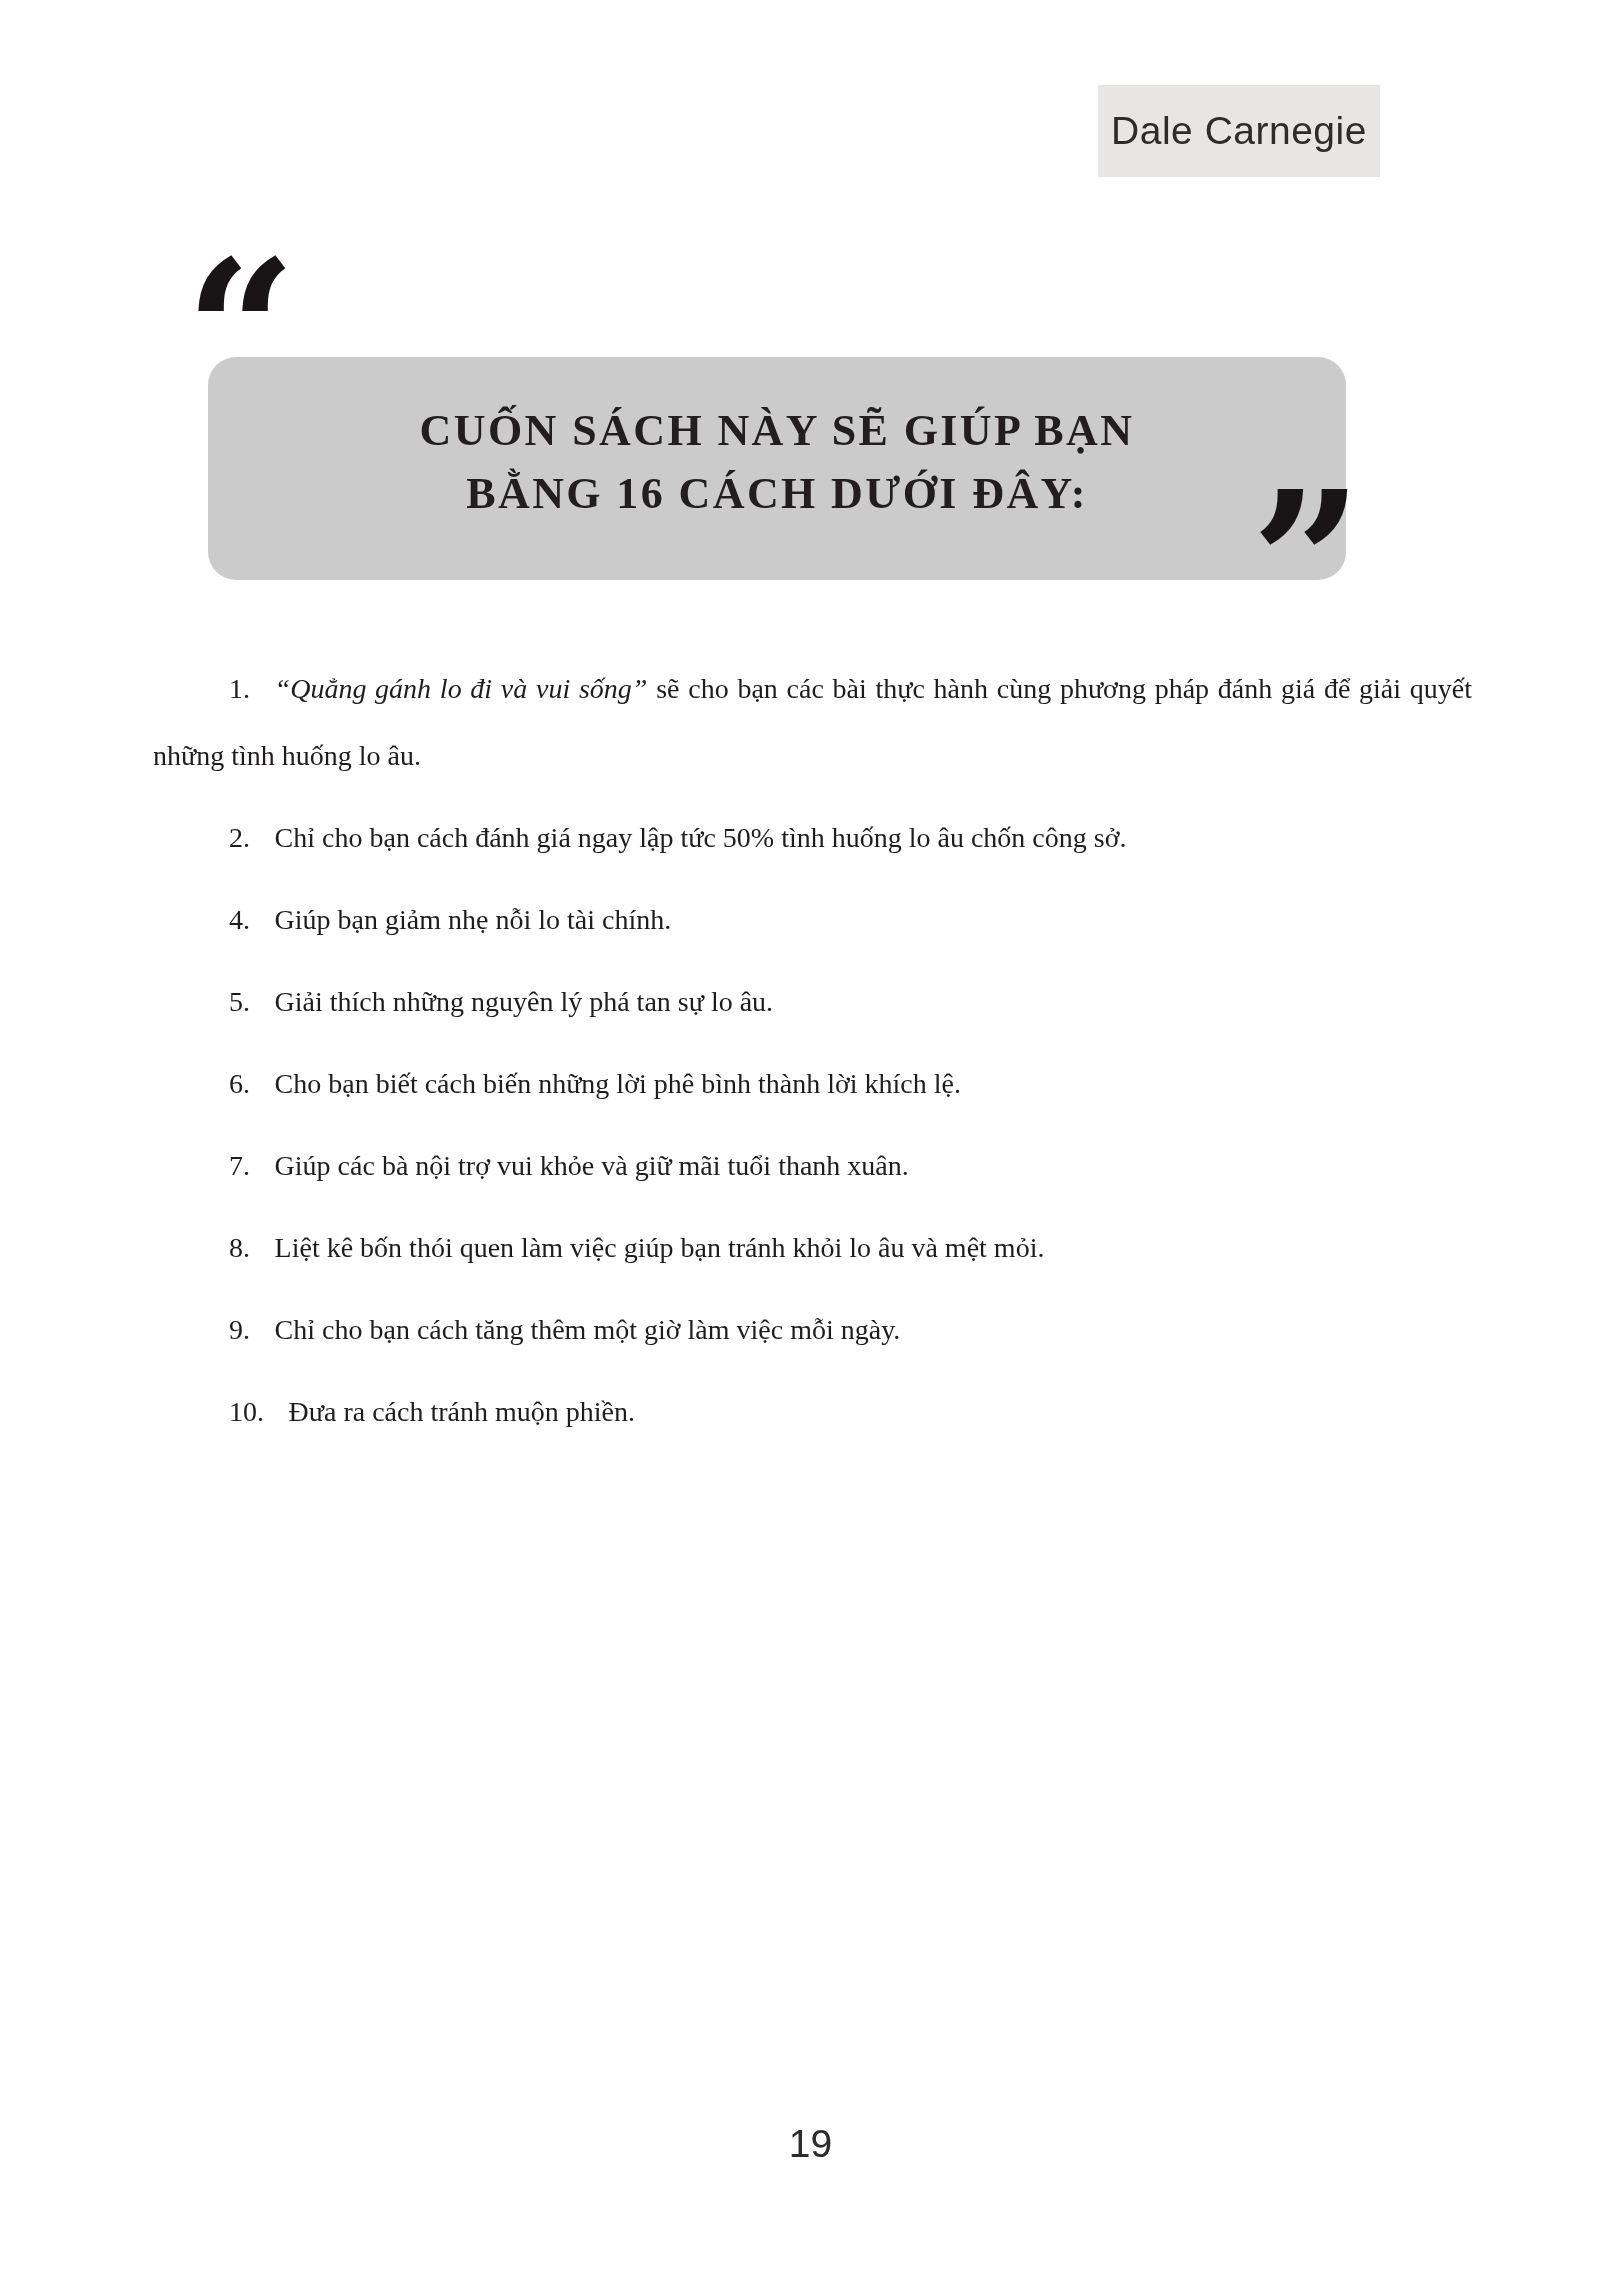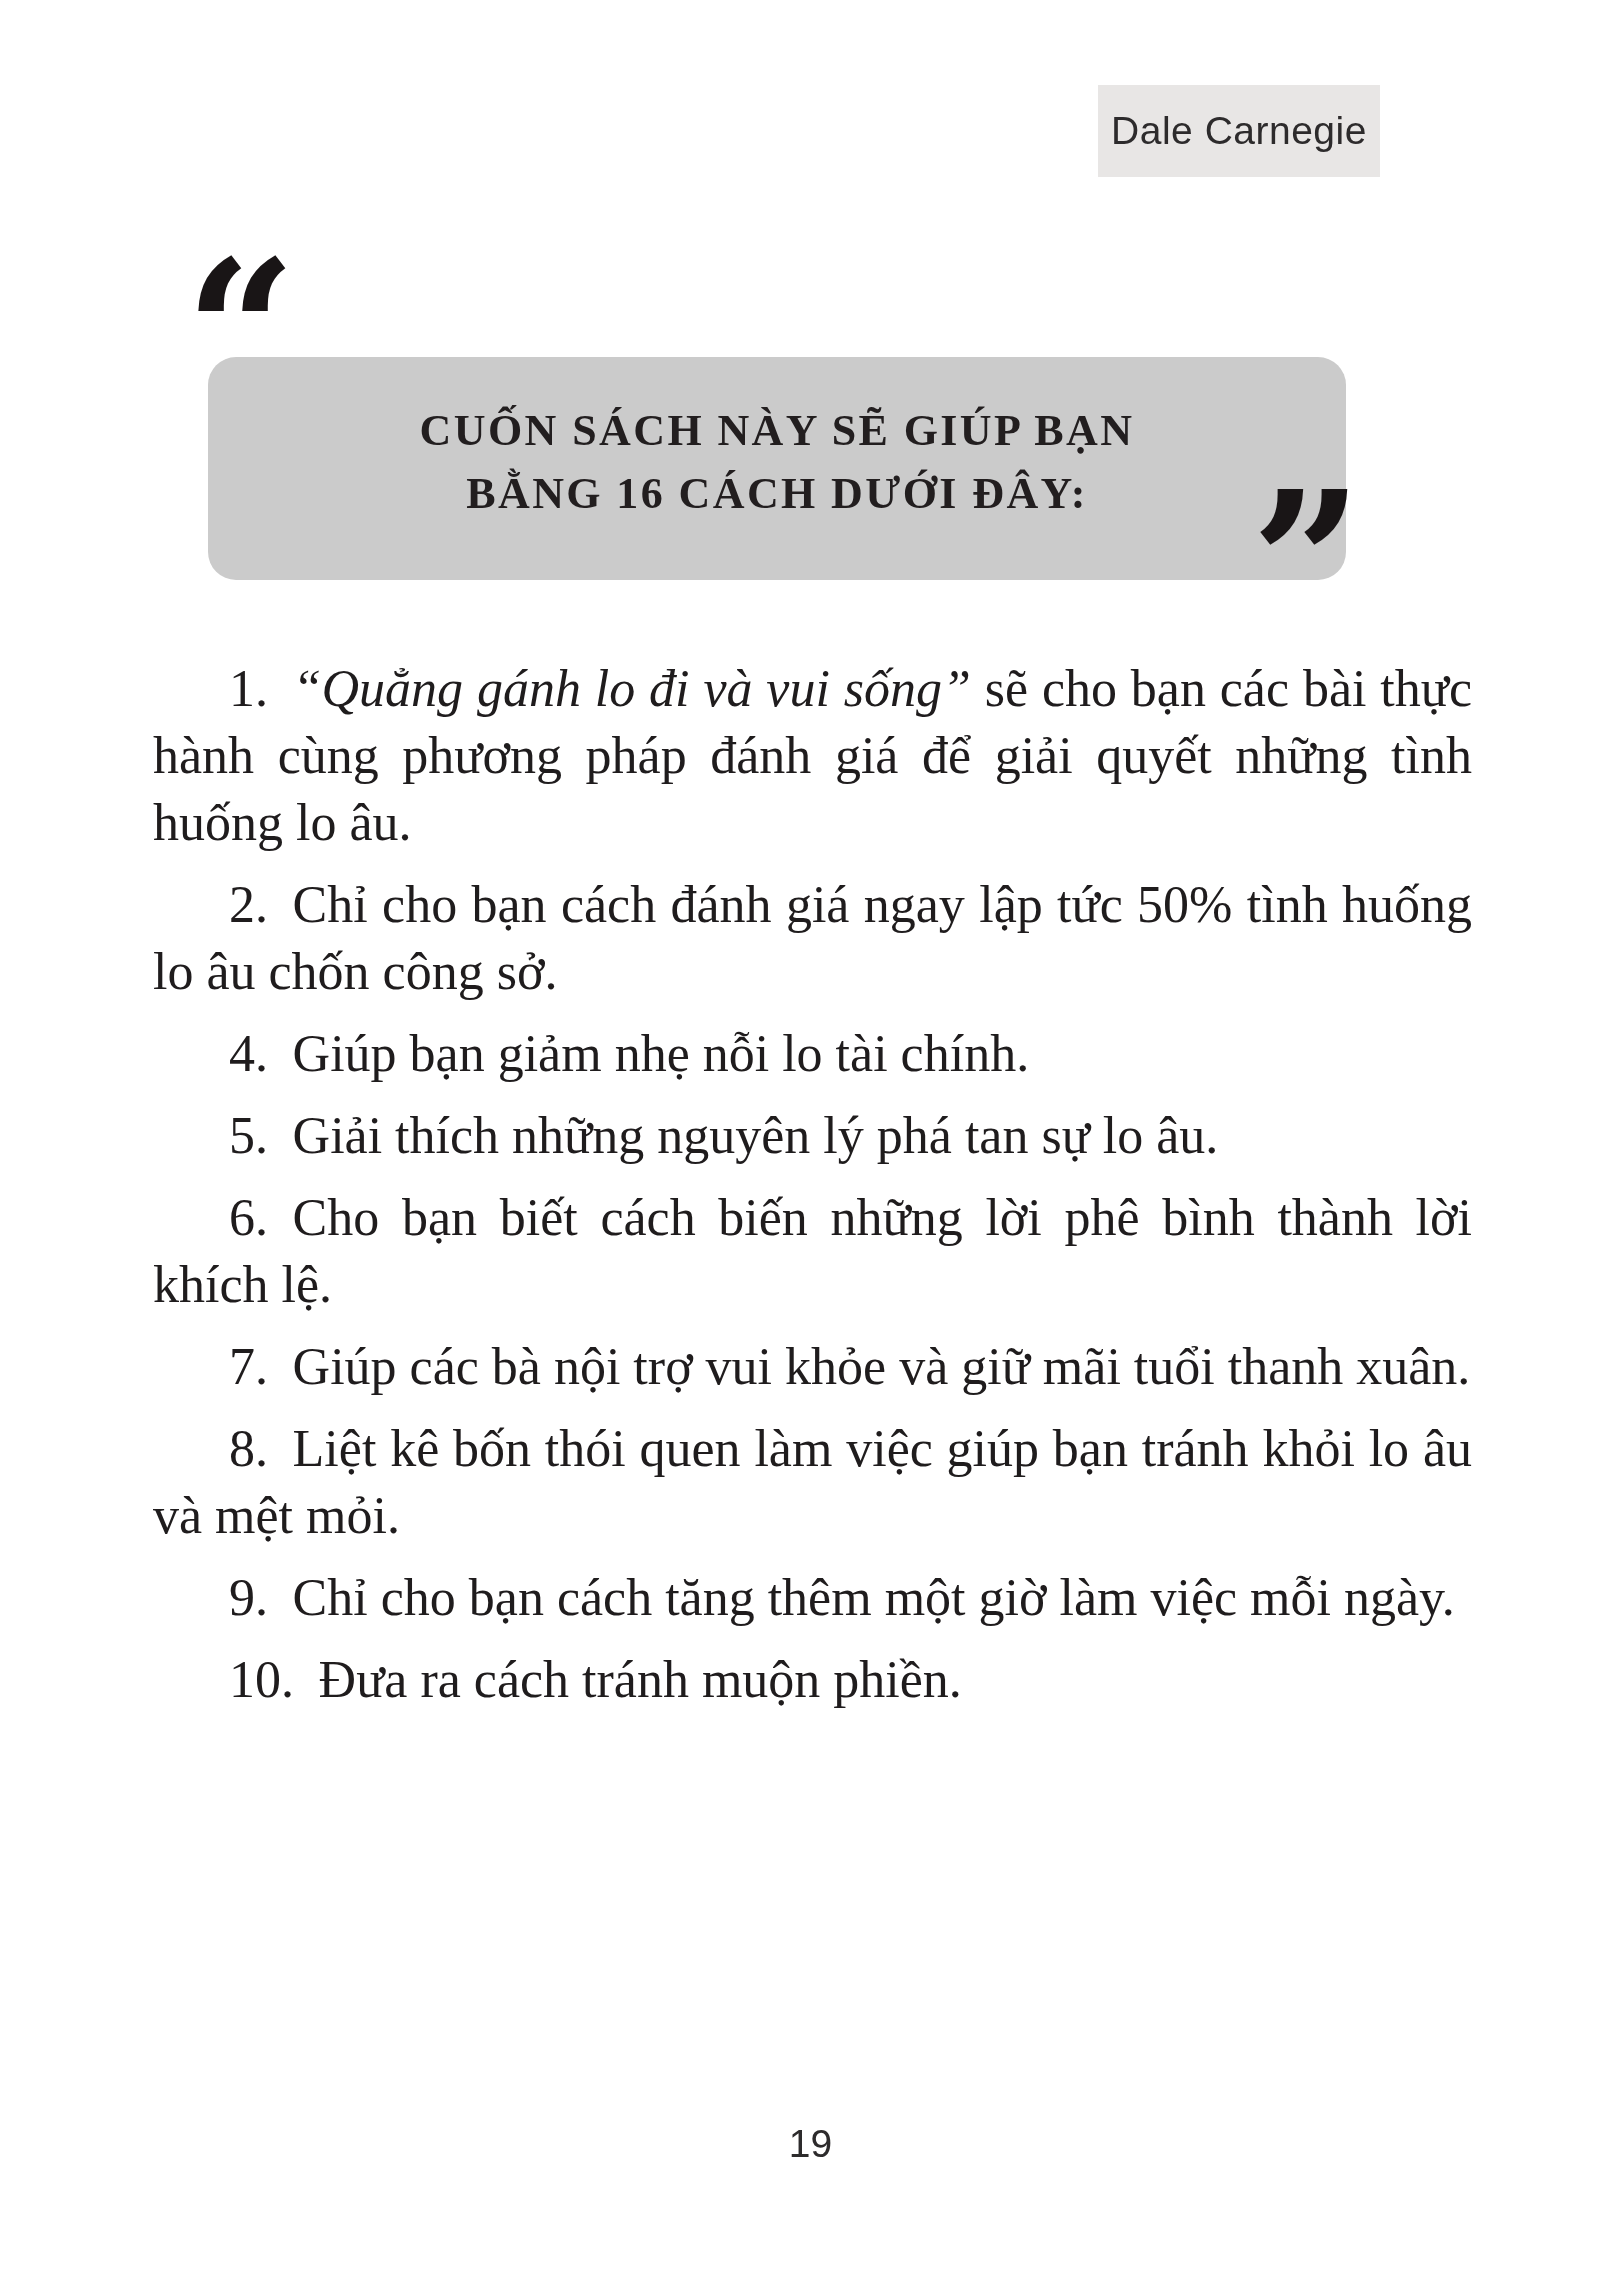--- a/index.html
+++ b/index.html
@@ -68,21 +68,21 @@
   .q-close { left: 1251px; top: 466px; }
   
   .benefits {
     position: absolute;
     left: 153px;
     top: 655px;
     width: 1320px;
   }
   .item {
     margin: 0 1px 15px 0;
-    font-size: 52px;
+    font-size: 28px;
     line-height: 67px;
     text-align: justify;
     text-indent: 76px;
     color: #1f1c1d;
   }
   .item .num {
     padding-right: 24.6px;
   }
   .item .ital {
     font-style: italic;

